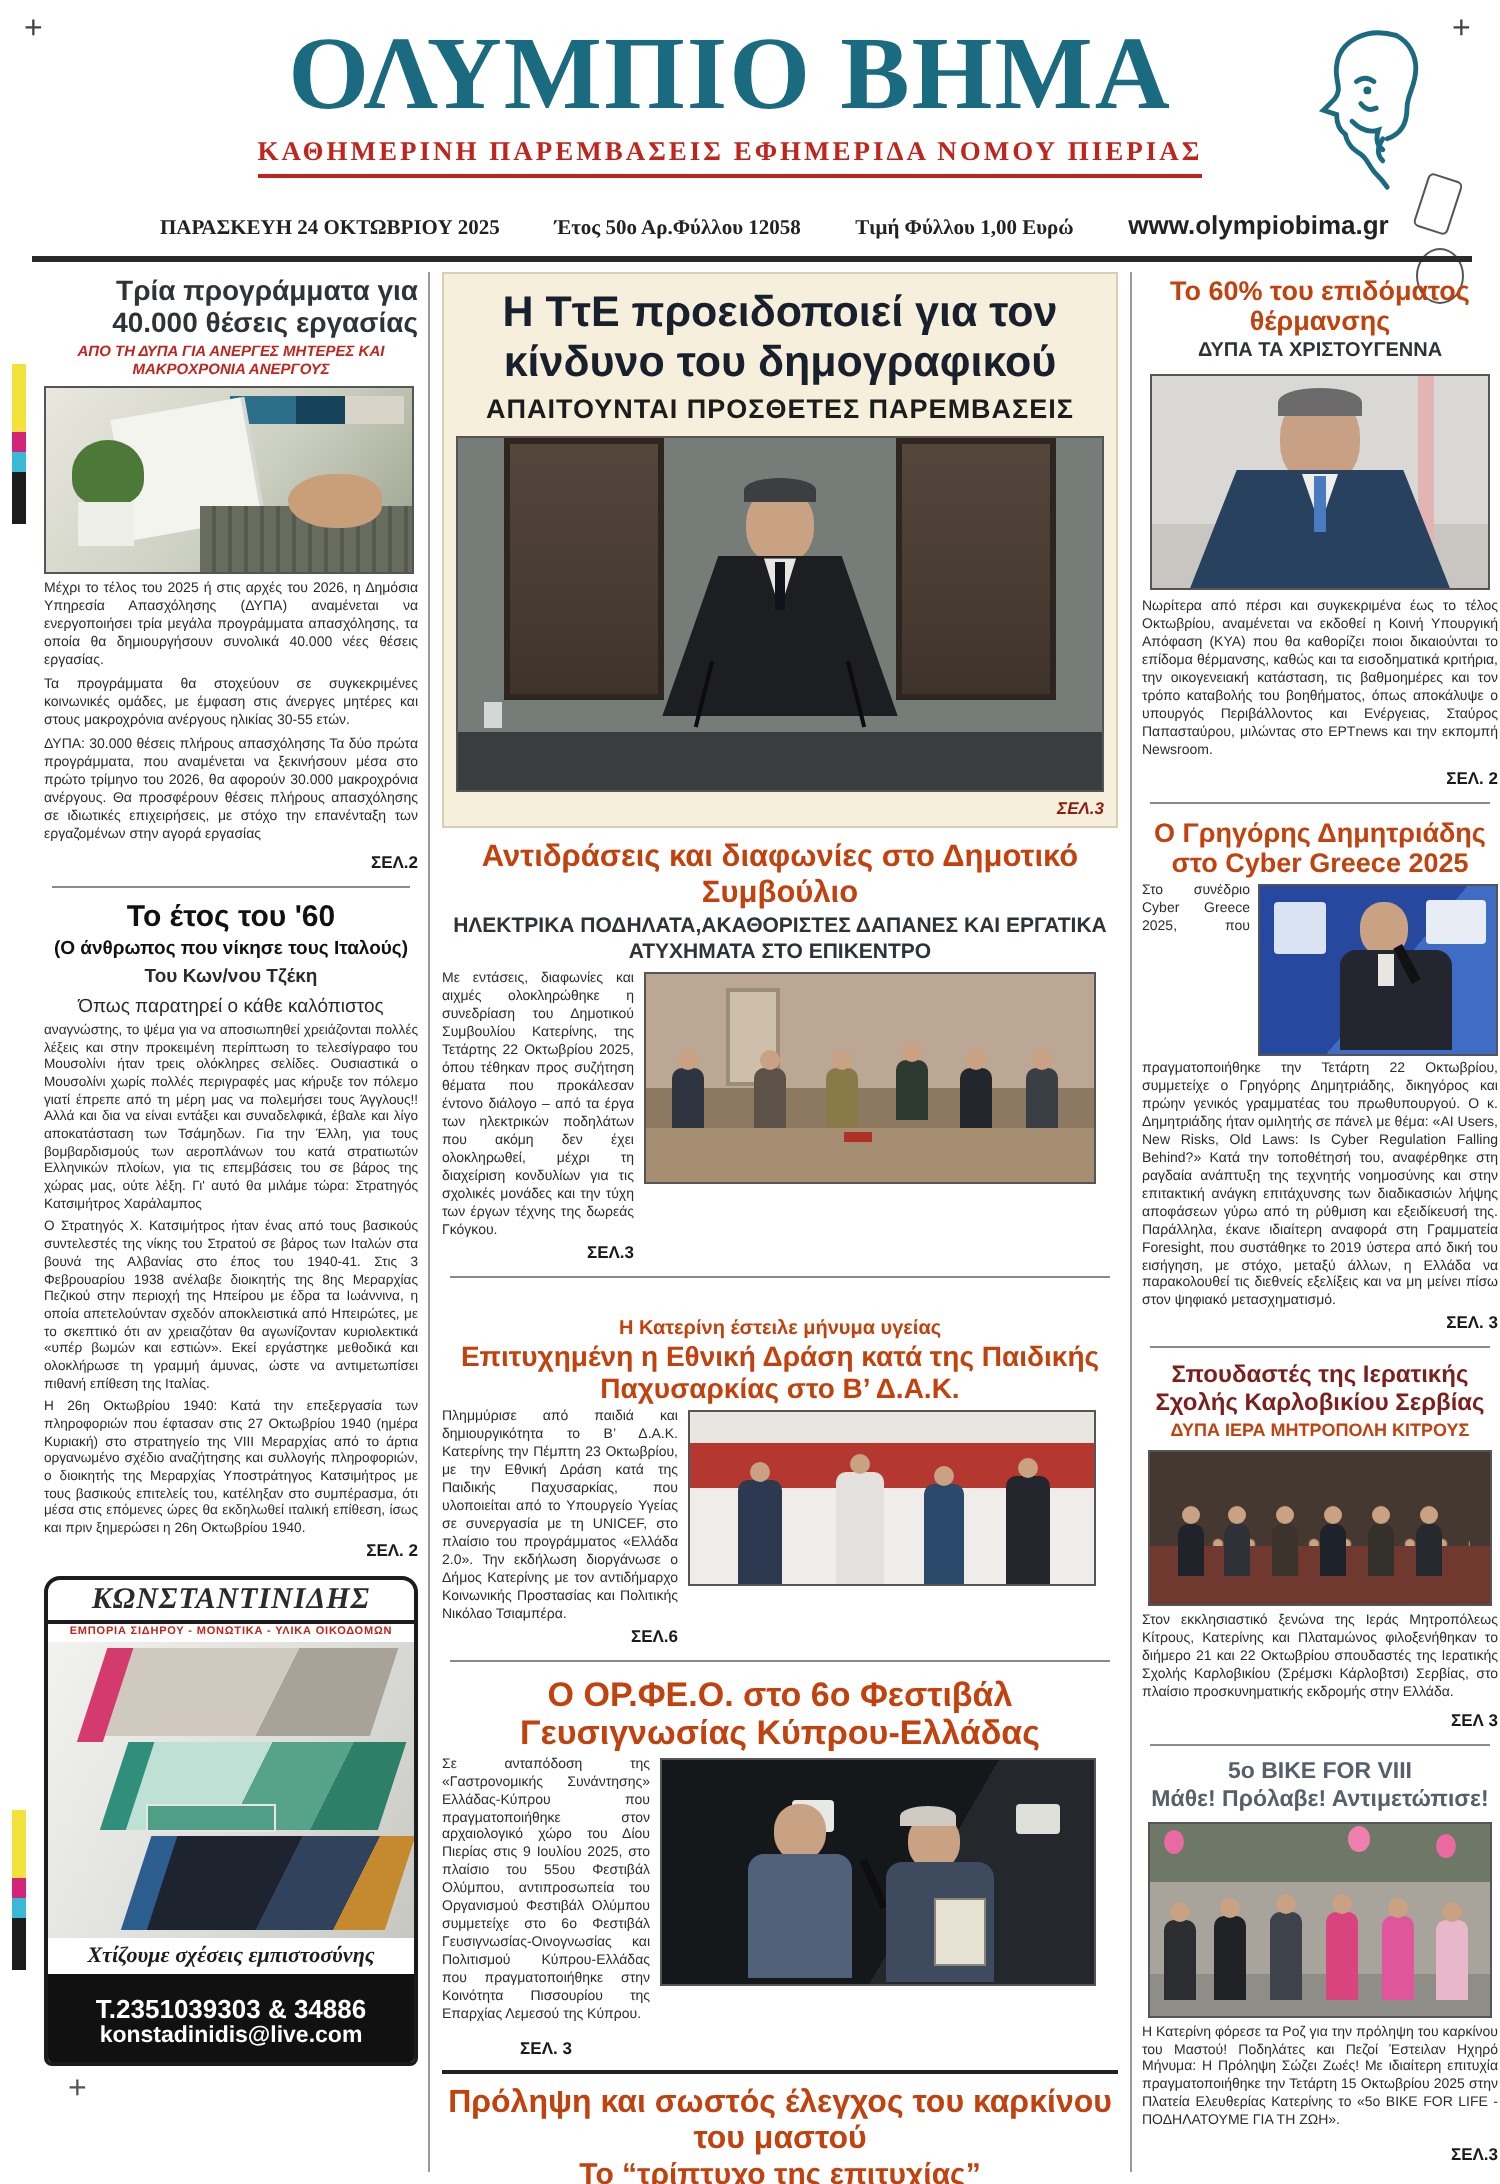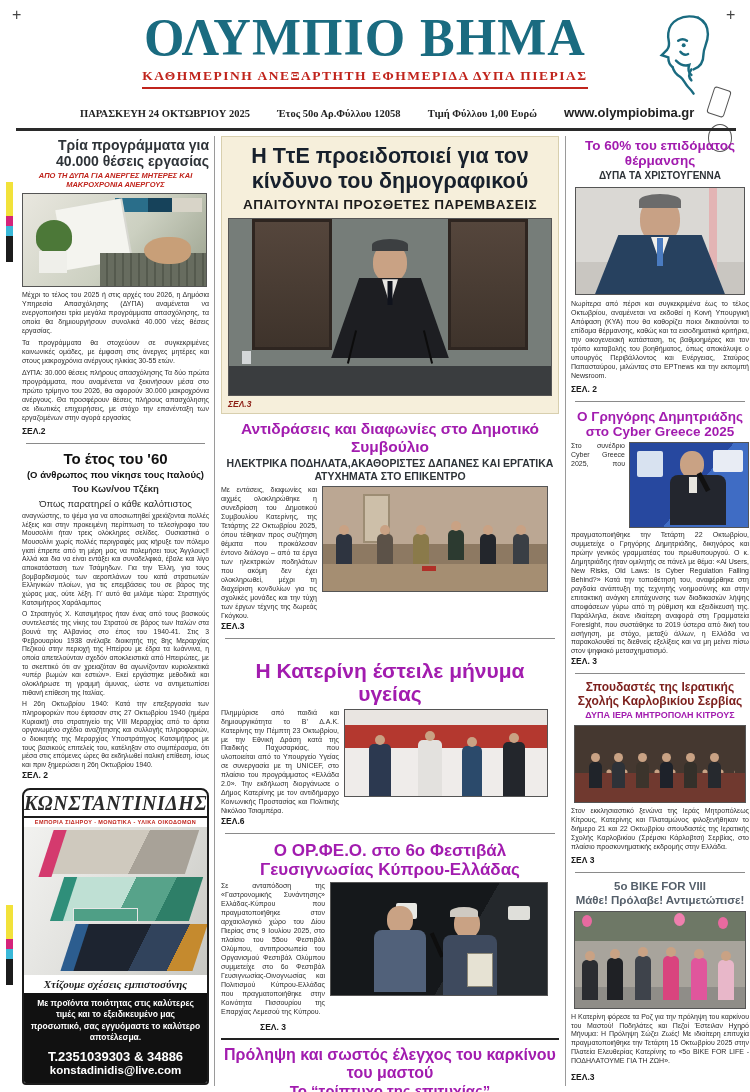--- a/index.html
+++ b/index.html
@@ -33,39 +33,39 @@
   .col-left{width:187px;flex:0 0 187px;padding-right:5px;}
   .col-mid{width:338px;flex:0 0 338px;border-left:1px solid #9a9a9a;border-right:1px solid #9a9a9a;
            padding:0 6px;}
   .col-right{width:178px;flex:0 0 178px;padding-left:5px;}
   .hdiv{border:none;border-top:1px solid #8a8a8a;margin:7px 4px;}
   .hdiv.thick{border-top:2px solid #222;margin:6px 0;}
   
   .a-title{font-weight:700;text-align:center;margin:2px 0;line-height:1.12;}
   .a-sub{font-weight:700;text-align:center;line-height:1.2;}
   .body{font-size:7px;line-height:1.28;text-align:justify;margin:3px 0;}
-  .pref{font-weight:700;font-size:8.5px;text-align:left;color:#1a1a1a;}
+  .pref{font-weight:700;font-size:8.5px;text-align:right;color:#1a1a1a;}
   .pref.red{color:#8c1d14;}
-  .navy{color:#a21caf;} .black{color:#2e3338;} .red{color:#c0241c;font-style:italic;} .maroon{color:#7c1f1c;}
+  .navy{color:#c2410c;} .black{color:#2e3338;} .red{color:#c0241c;font-style:italic;} .maroon{color:#7c1f1c;}
   .byline{font-weight:700;text-align:center;font-size:9.5px;margin:2px 0;}
   .leadline{font-size:9.5px;text-align:center;margin:4px 0 2px 0;}
   
   .lead-box{background:#f6efdb;border:1px solid #d8cfae;padding:5px 6px 4px 6px;}
   .lead-title{font-size:21.5px;font-weight:700;text-align:center;line-height:1.15;color:#17202c;margin:2px 0;}
   .lead-sub{font-size:13.5px;font-weight:700;text-align:center;color:#1c1c1c;letter-spacing:.5px;margin:4px 0 6px 0;}
   
   .ph{position:relative;overflow:hidden;background:#8a8a8a;border:1px solid #555;}
   .ph div{position:absolute;}
   .fig{position:absolute;width:16px;height:30px;border-radius:5px 5px 0 0;background:#33373d;}
   .fig i{position:absolute;top:-9px;left:3px;width:10px;height:10px;border-radius:50%;background:#c9a284;display:block;}
   .row2{display:flex;gap:5px;}
   
   .ad-box{border:2px solid #1c1c1c;border-radius:8px 8px 4px 4px;overflow:hidden;margin-top:8px;background:#fff;}
-  .ad-brand{font-family:"Liberation Serif",serif;font-weight:700;font-style:italic;font-size:20px;
-            letter-spacing:.5px;border-bottom:2px solid #1c1c1c;padding:2px 0 1px 0;}
+  .ad-brand{font-family:"Liberation Serif",serif;font-weight:700;font-style:italic;font-size:15px;
+            text-align:center;letter-spacing:.5px;border-bottom:2px solid #1c1c1c;padding:2px 0 1px 0;}
   .ad-tag{font-size:5.5px;font-weight:700;color:#c0241c;text-align:center;letter-spacing:.4px;margin:1px 0 2px 0;}
   .ad-visual{position:relative;height:148px;background:linear-gradient(120deg,#f2f2f0 0%,#dcdcd8 60%,#c7c7c2 100%);overflow:hidden;}
   .ad-visual div{position:absolute;}
   .ad-slogan{font-family:"Liberation Serif",serif;font-weight:700;font-style:italic;font-size:11px;
              text-align:center;padding:3px 0;color:#1c1c1c;}
   .ad-black{background:#111;color:#fff;text-align:center;padding:5px 6px 7px 6px;}
   .ad-black .txt{font-size:8.5px;font-weight:700;line-height:1.35;}
   .ad-black .phone{font-size:13px;font-weight:700;margin-top:5px;}
   .ad-black .mail{font-size:11.5px;font-weight:700;}
 </style>
@@ -88,21 +88,21 @@
     <div class="seg" style="height:34px;background:#f2e23a;"></div>
     <div class="seg" style="height:10px;background:#d4247a;"></div>
     <div class="seg" style="height:10px;background:#39b8d8;"></div>
     <div class="seg" style="height:26px;background:#1c1c1c;"></div>
   </div>
 
   <header class="masthead">
     <div class="mh-row">
       <div class="mh-text">
         <h1 class="paper-title">ΟΛΥΜΠΙΟ ΒΗΜΑ</h1>
-        <div class="paper-sub">ΚΑΘΗΜΕΡΙΝΗ ΑΝΕΞΑΡΤΗΤΗ ΕΦΗΜΕΡΙΔΑ ΔΥΠΑ ΠΙΕΡΙΑΣ</div>
+        <div class="paper-sub">ΚΑΘΗΜΕΡΙΝΗ ΠΑΡΕΜΒΑΣΕΙΣ ΕΦΗΜΕΡΙΔΑ ΝΟΜΟΥ ΠΙΕΡΙΑΣ</div>
       </div>
       <div class="logo-wrap">
         <svg viewBox="0 0 60 76" width="66" height="84">
           <g fill="none" stroke="#1a6b80" stroke-width="2.2" stroke-linecap="round">
             <path d="M40 5 C26 1 14 8 13 19 c-1 7 3 10 -1 15 l-5 5 6 2 c0 4 1 7 4 9"></path>
             <path d="M17 50 c1 5 4 7 7 9 3 2 4 6 7 9 3 3 5 6 5 6"></path>
             <path d="M40 5 c6 3 9 9 9 15 0 8 -4 12 -4 18 0 7 -3 12 -9 14"></path>
             <path d="M22 26 q4 -3 8 0"></path>
             <path d="M24 36 q3 4 7 2"></path>
             <path d="M20 44 q6 6 12 4 q-2 6 2 9"></path>
@@ -166,21 +166,20 @@
           <div style="left:18%;top:2%;width:74%;height:30%;background:linear-gradient(100deg,#cfc9be 0 60%,#a8a298 60%);transform:skewX(-18deg);"></div>
           <div style="left:12%;top:2%;width:7%;height:32%;background:#d43a6e;transform:skewX(-18deg);"></div>
           <div style="left:24%;top:34%;width:70%;height:30%;background:linear-gradient(100deg,#bfe0d4 0 45%,#57a38a 45% 75%,#2e7f68 75%);transform:skewX(-18deg);"></div>
           <div style="left:18%;top:34%;width:7%;height:30%;background:#2f8f7a;transform:skewX(-18deg);"></div>
           <div style="left:27%;top:55%;width:34%;height:8%;background:#4f9f86;border:1px solid #e6e6e6;"></div>
           <div style="left:30%;top:66%;width:66%;height:32%;background:linear-gradient(100deg,#1d2430 0 50%,#31435c 50% 80%,#c58a2e 80%);transform:skewX(-18deg);"></div>
           <div style="left:24%;top:66%;width:7%;height:32%;background:#2c5d8f;transform:skewX(-18deg);"></div>
         </div>
         <div class="ad-slogan">Χτίζουμε σχέσεις εμπιστοσύνης</div>
         <div class="ad-black">
-          <div class="txt">Με προϊόντα ποιότητας στις καλύτερες τιμές  και το εξειδικευμένο μας προσωπικό, σας εγγυόμαστε το καλύτερο αποτέλεσμα.</div>
           <div class="phone">Τ.2351039303 &amp; 34886</div>
           <div class="mail">konstadinidis@live.com</div>
         </div>
       </aside>
     </div>
 
     <div class="col-mid">
 
       <section class="lead-box">
         <h1 class="lead-title">Η ΤτΕ προειδοποιεί για τον κίνδυνο του δημογραφικού</h1>
@@ -231,21 +230,22 @@
                 <i></i>
               </div>
             <div style="left:44%;bottom:20%;width:14px;height:5px;background:#b03028;"></div>
           </div>
         </div>
       </article>
 
       <hr class="hdiv">
 
       <article>
-        <h2 class="a-title navy" style="font-size:21px;margin-bottom:0;margin-top:20px;">Η Κατερίνη έστειλε μήνυμα υγείας</h2>
+        <h2 class="a-title navy" style="font-size:10px;margin-bottom:0;margin-top:20px;">Η Κατερίνη έστειλε μήνυμα υγείας</h2>
+        <h3 class="a-title navy" style="font-size:14px;margin-top:1px;">Επιτυχημένη η Εθνική Δράση κατά της Παιδικής Παχυσαρκίας στο Β’ Δ.Α.Κ.</h3>
         <div class="row2" style="margin-top:3px;">
           <div style="width:118px;flex:0 0 118px;">
             <p class="body" style="margin:0;">Πλημμύρισε από παιδιά και δημιουργικότητα το Β’ Δ.Α.Κ. Κατερίνης την Πέμπτη 23 Οκτωβρίου, με την Εθνική Δράση κατά της Παιδικής Παχυσαρκίας, που υλοποιείται από το Υπουργείο Υγείας σε συνεργασία με τη UNICEF, στο πλαίσιο του προγράμματος «Ελλάδα 2.0». Την εκδήλωση διοργάνωσε ο Δήμος Κατερίνης με τον αντιδήμαρχο Κοινωνικής Προστασίας και Πολιτικής Νικόλαο Τσιαμπέρα.</p>
             <div class="pref">ΣΕΛ.6</div>
           </div>
           <div class="ph" style="width:202px;height:86px;background:linear-gradient(#e9e5e1 0 18%,#b4382f 18% 44%,#efecea 44%);">
             <div class="fig" style="left:12%;bottom:0;height:52px;width:22px;background:#2c3950;">
                 <i style="left:6px;"></i>
               </div>
             <div class="fig" style="left:36%;bottom:0;height:56px;width:24px;background:#e3e1de;">

